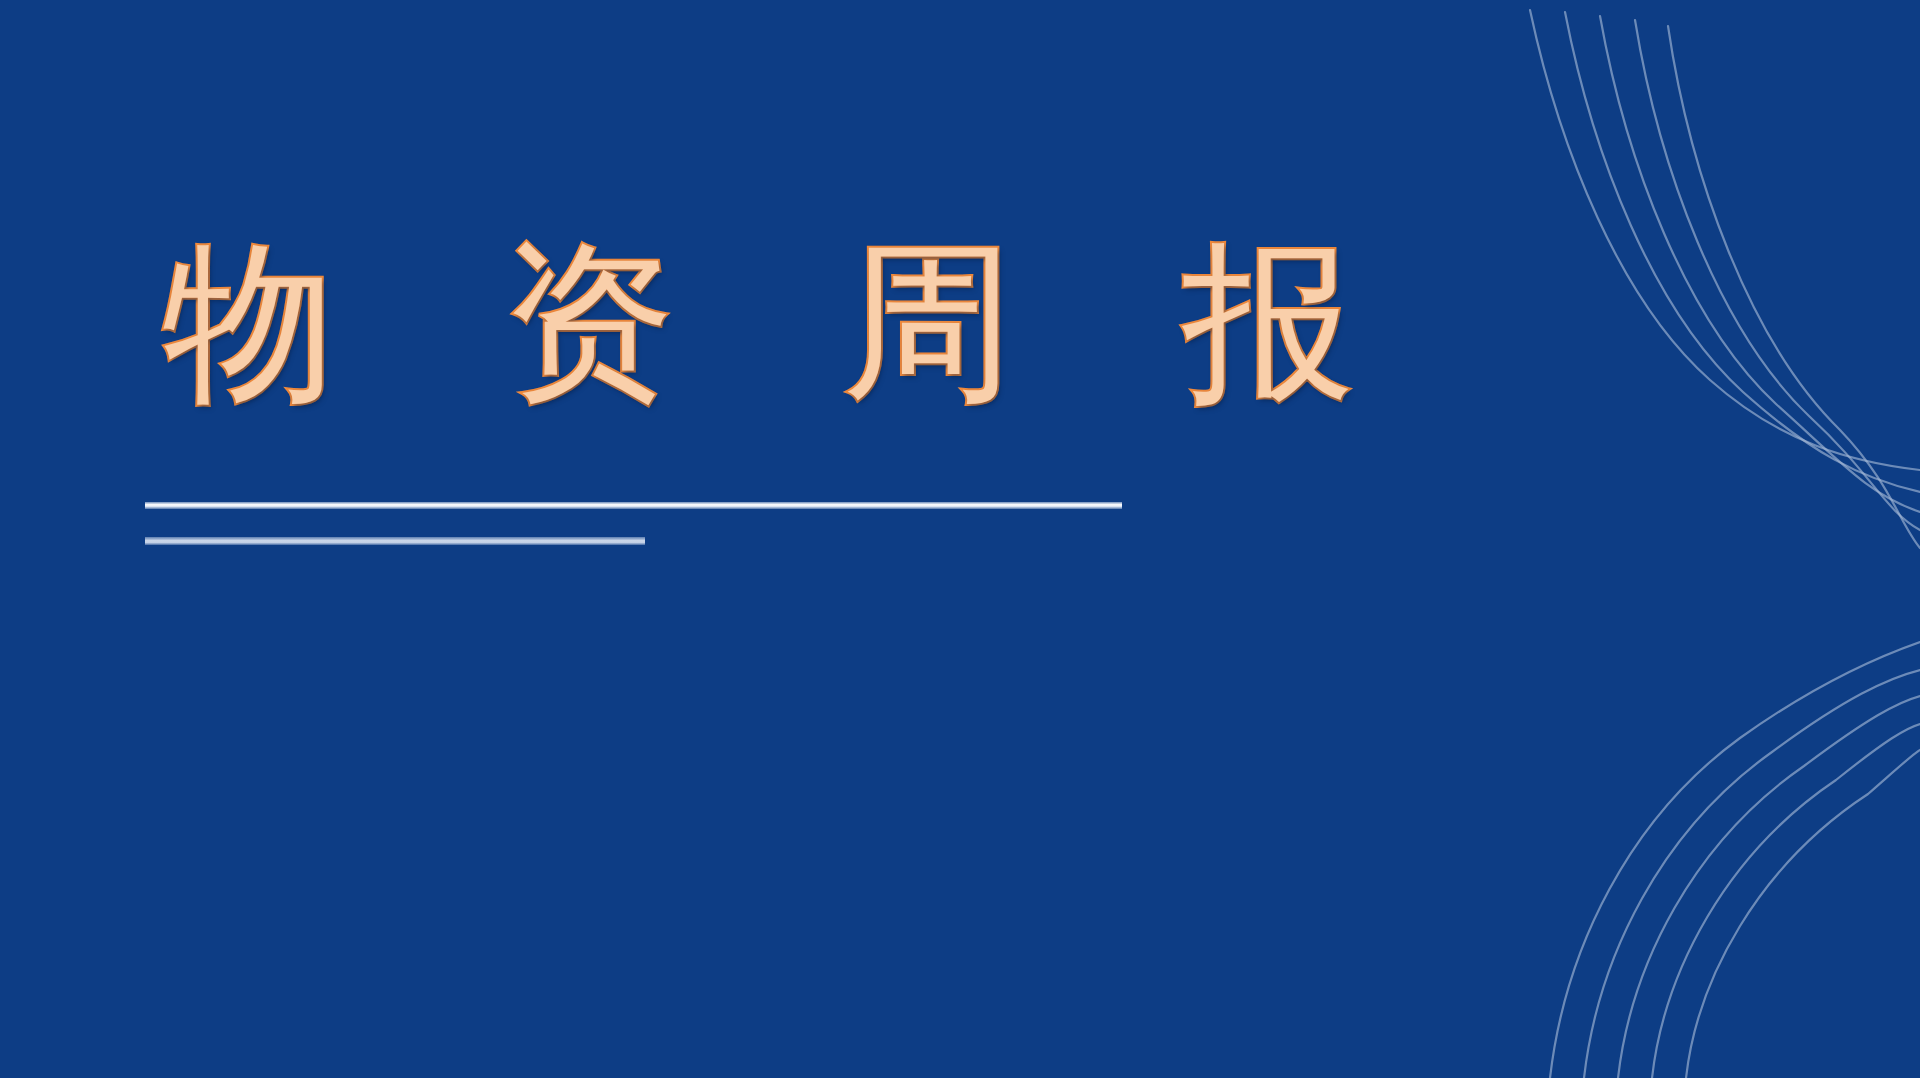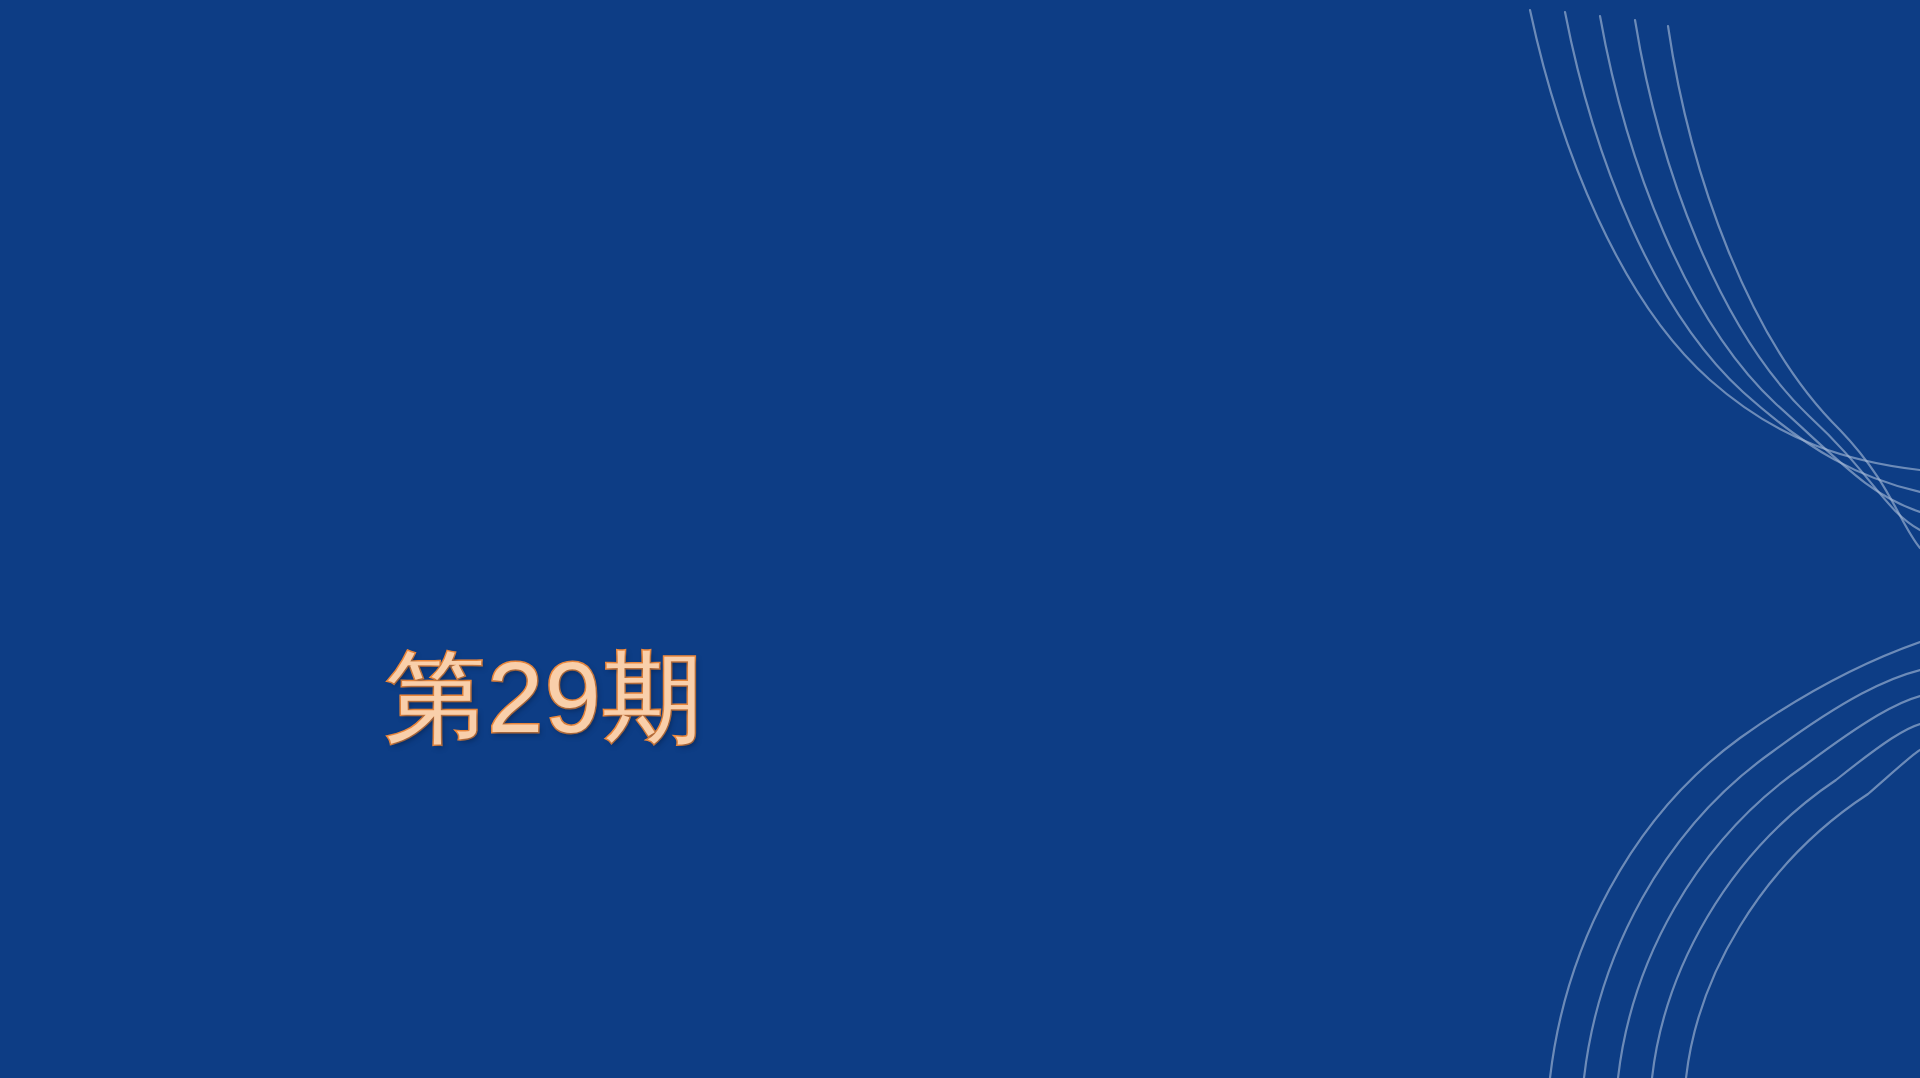--- a/index.html
+++ b/index.html
@@ -131,18 +131,22 @@
   </svg>
 
   <svg id="deco-bottom-right" viewBox="0 0 700 500" preserveAspectRatio="none">
     <path class="deco-stroke" d="M 330,500 C 345,370 410,240 520,160 C 600,103 660,78 700,64"></path>
     <path class="deco-stroke" d="M 364,500 C 378,378 442,252 552,174 C 625,120 668,100 700,92"></path>
     <path class="deco-stroke" d="M 398,500 C 411,386 474,264 584,188 C 648,140 678,124 700,118"></path>
     <path class="deco-stroke" d="M 432,500 C 444,394 506,276 616,202 C 666,162 686,150 700,146"></path>
     <path class="deco-stroke" d="M 466,500 C 477,402 538,288 648,216 C 680,188 693,176 700,172"></path>
   </svg>
 
+  <div id="title-block">
+    <h1 id="main-title">物 资 周 报</h1>
+    <div id="title-rules">
+      <div id="title-rule-primary"></div>
+      <div id="title-rule-secondary"></div>
+    </div>
+  </div>
 
-  <div id="subtitle-block">
-    <p id="subtitle">第29期</p>
-  </div>
 
 </div>
 
 </body></html>

